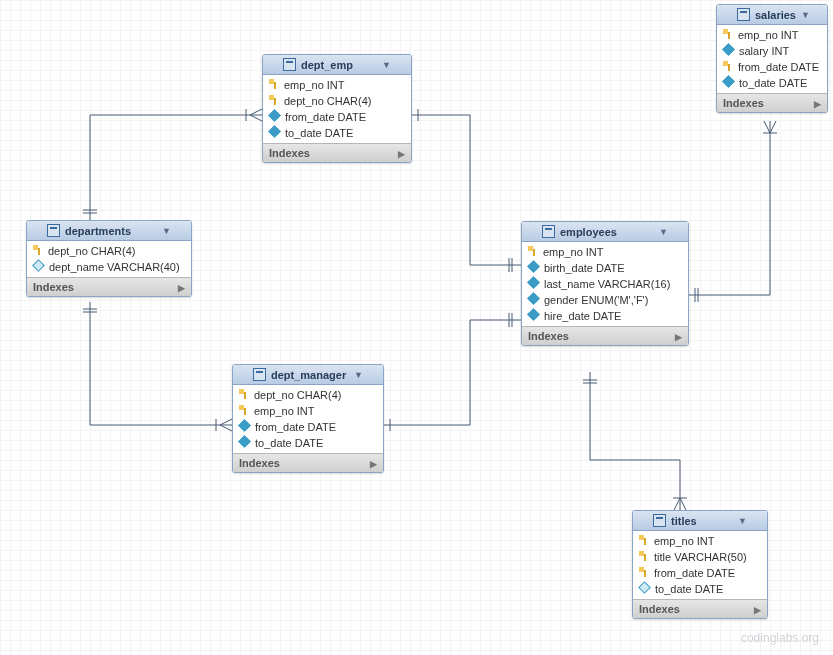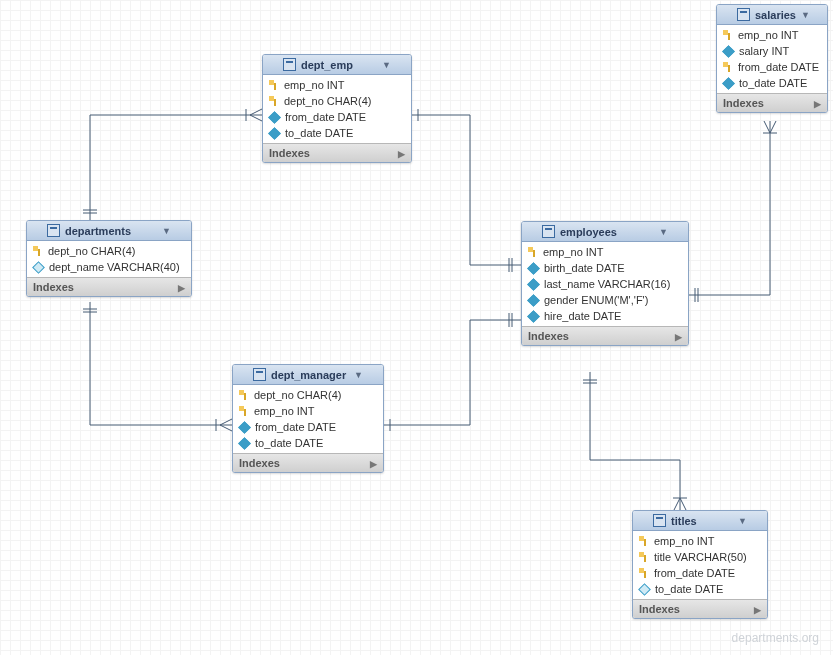--- a/index.html
+++ b/index.html
@@ -3,21 +3,21 @@
 <meta charset="utf-8">
 <style>
 html,body{margin:0;padding:0;width:833px;height:655px;font-family:Tahoma,Verdana,sans-serif;font-size:11px;color:#333;overflow:hidden}
 .canvas{position:relative;width:833px;height:655px;background:#fff;background-image:linear-gradient(#f3f3f3 1px,transparent 1px),linear-gradient(90deg,#f3f3f3 1px,transparent 1px);background-size:10px 10px}
 .entity{position:absolute;border:1px solid #8aa4c5;border-radius:3px;background:#fff;box-shadow:0 1px 2px rgba(0,0,0,.15);overflow:hidden}
 .entity .titlebar{background:linear-gradient(#d9e4f1,#b8cce4);border-bottom:1px solid #8aa4c5;padding:3px 20px;font-weight:bold;color:#2a3c5a;display:flex;align-items:center;gap:5px}
 .entity .titlebar .t-icon{width:11px;height:11px;border:1px solid #3b6aa0;background:#d9e4f1;position:relative;flex:0 0 auto}
 .entity .titlebar .t-icon:after{content:"";position:absolute;left:2px;right:2px;top:2px;height:2px;background:#3b6aa0}
 .entity .titlebar .caret{margin-left:auto;color:#5a6a82;font-size:9px}
 .entity .rows{padding:2px 0}
-.entity .row{display:flex;align-items:center;gap:5px;padding:2px 6px;white-space:nowrap}
+.entity .row{display:flex;gap:5px;padding:2px 6px;white-space:nowrap}
 .entity .ico{width:10px;height:10px;flex:0 0 auto;display:inline-block}
 .entity .ico.key{background:radial-gradient(circle at 40% 40%,#f5c95a 0 3px,transparent 3px),linear-gradient(#d8a628,#d8a628);background-size:6px 6px,2px 7px;background-position:0 0,5px 3px;background-repeat:no-repeat}
 .entity .ico.col{border:1px solid #3b9dc7;transform:rotate(45deg);background:#cfeaf5;width:7px;height:7px;margin:0 1px}
 .entity .ico.col.filled{background:#3b9dc7}
 .entity .footer{background:linear-gradient(#e6e6e6,#cfcfcf);border-top:1px solid #b7b7b7;padding:3px 6px;font-weight:bold;color:#555;display:flex;align-items:flex-end}
 .entity .footer .caret{margin-left:auto;color:#777;font-size:9px}
 svg.links{position:absolute;left:0;top:0;width:833px;height:655px;pointer-events:none}
 svg.links line,svg.links polyline,svg.links path{stroke:#445a73;stroke-width:1;fill:none}
 .watermark{position:absolute;right:14px;bottom:10px;color:#cfd3d8;font-size:12px}
 .watermark2{position:absolute;right:170px;bottom:28px;color:rgba(160,160,160,.4);font-size:14px;letter-spacing:.5px}
@@ -241,15 +241,15 @@
           <span class="ico col"></span>
           <span>to_date DATE</span>
         </div>
   </div>
   <div class="footer">
         <span>Indexes</span>
         <span class="caret">▶</span>
       </div>
 </div>
 
-<div class="watermark">departments.org</div>
+<div class="watermark">codinglabs.org</div>
 
 </div>
 
 </body></html>

